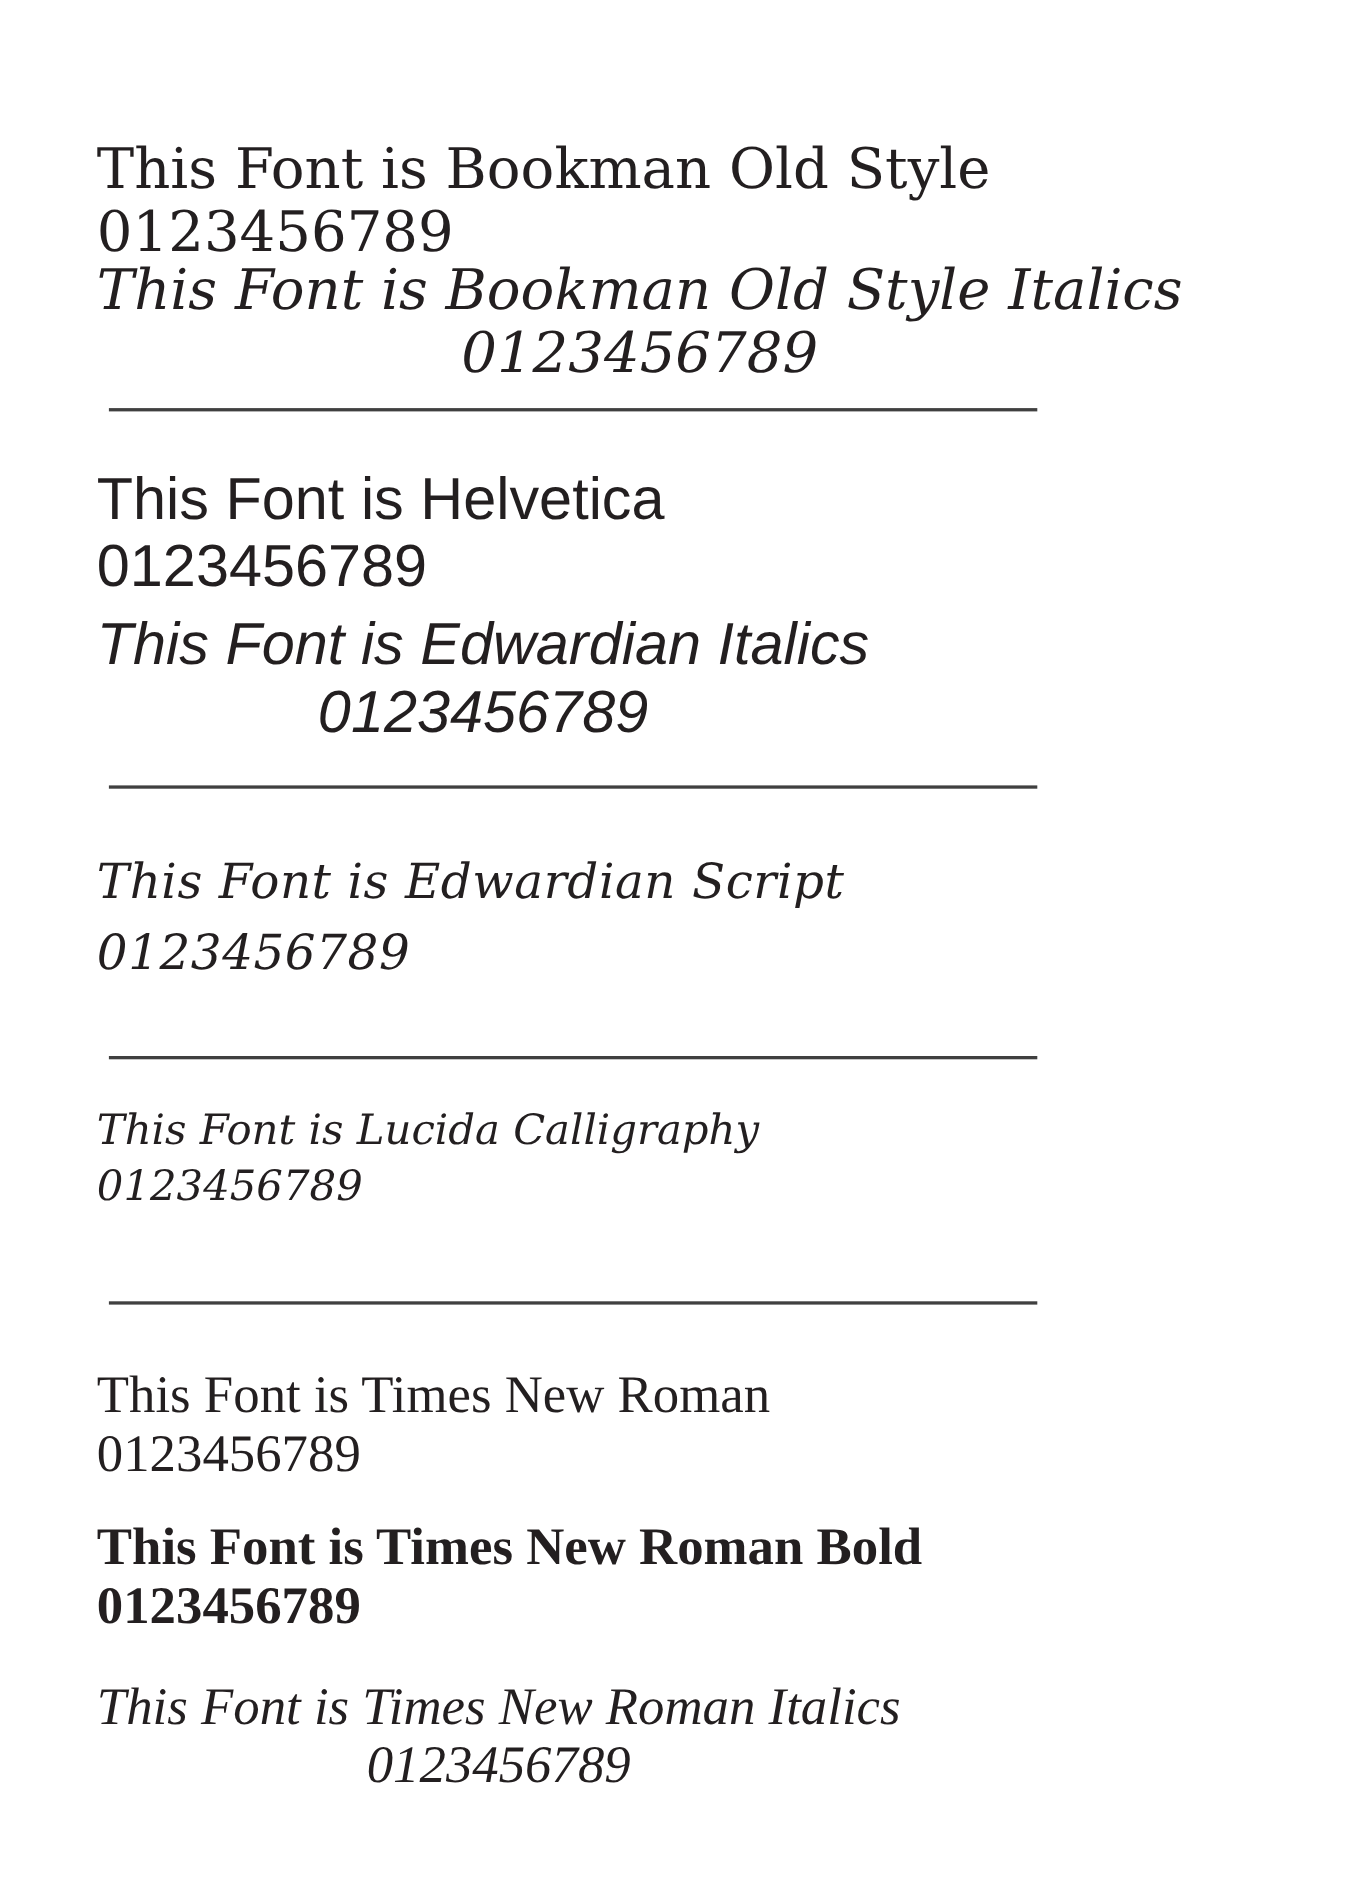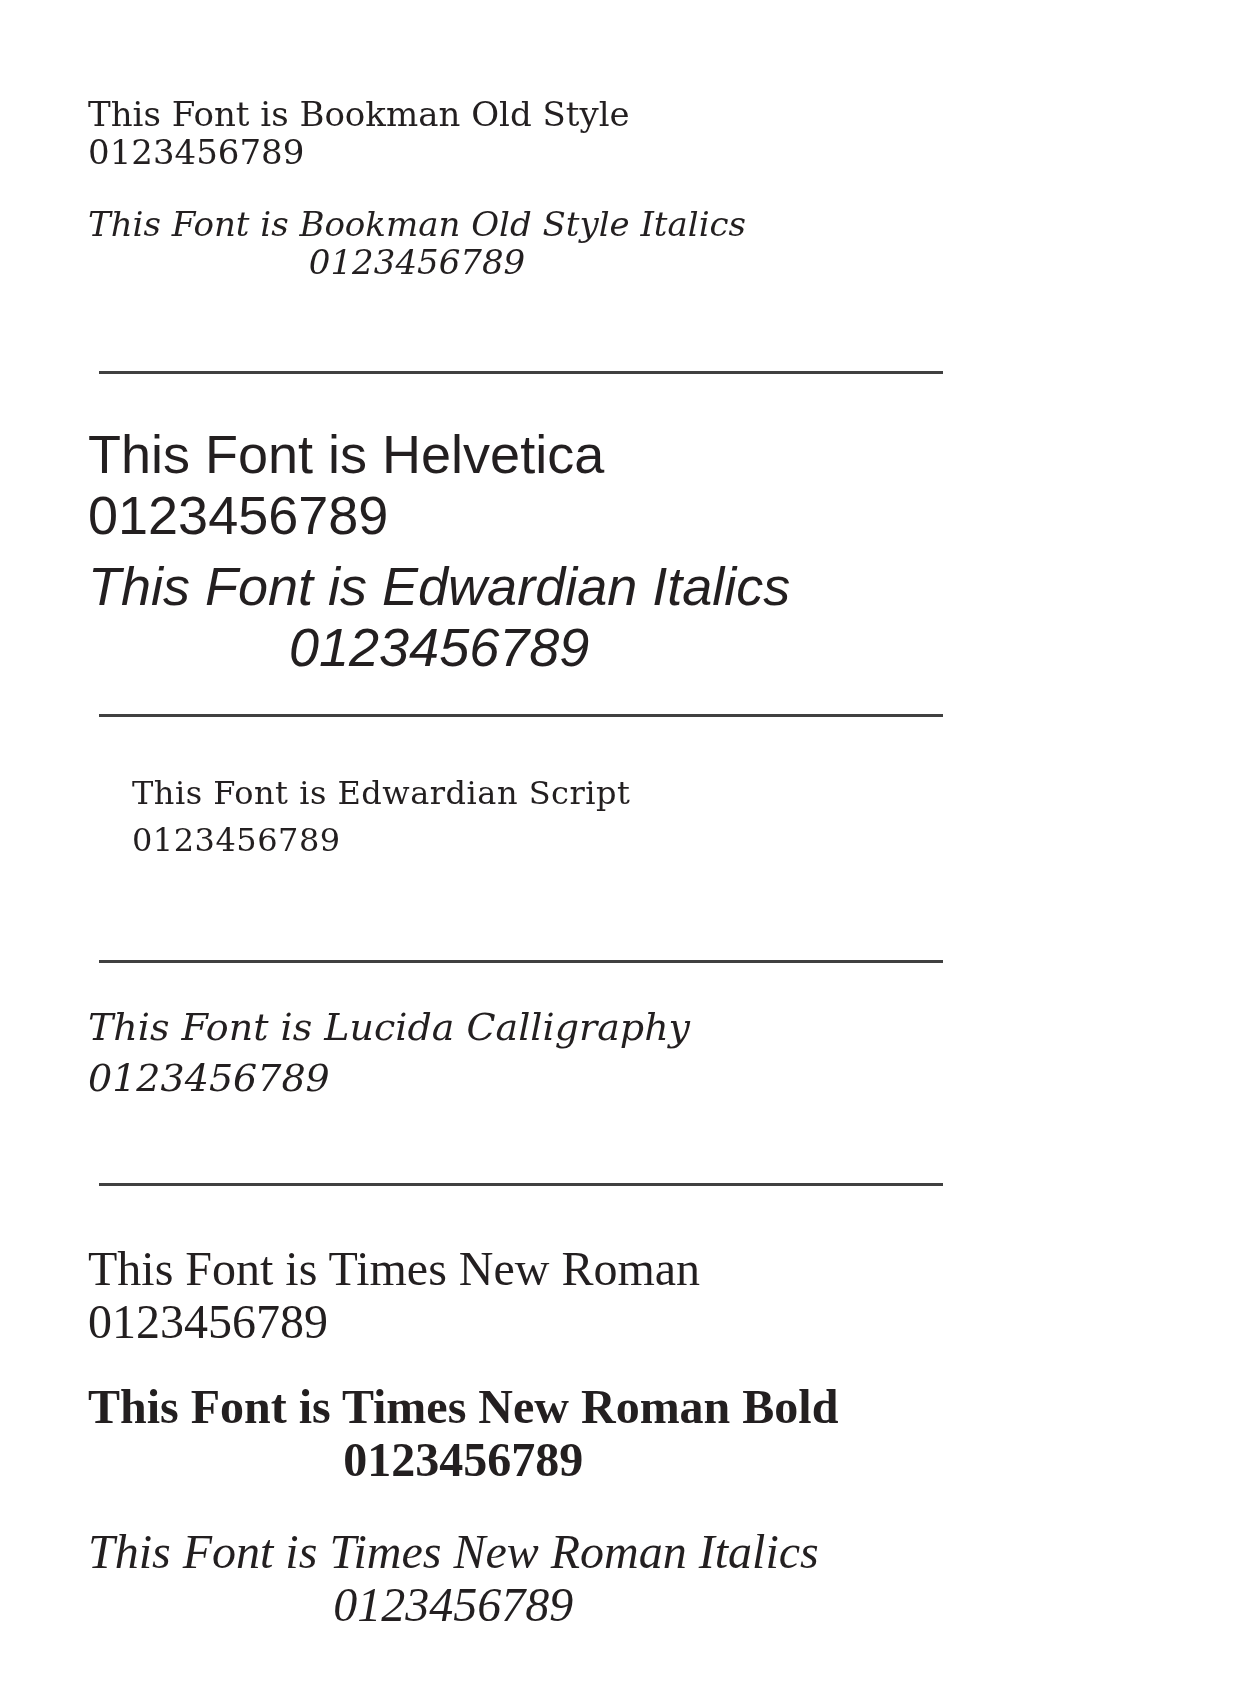--- a/index.html
+++ b/index.html
@@ -21,48 +21,49 @@
     color: var(--text-color, #231f20);
     white-space: nowrap;
   }
   .specimen .label,
   .specimen .digits {
     display: block;
   }
   
   .f-bookman {
     font-family: "DejaVu Serif", serif;
-    font-size: 34px;
+    font-size: 51px;
     line-height: 1.12;
+    margin-top: 31px;
   }
   .f-helvetica {
     font-family: "Liberation Sans", sans-serif;
     font-size: 54px;
     line-height: 1.13;
   }
   .f-script {
     font-family: "DejaVu Serif", serif;
-    font-size: 32px;
+    font-style: italic;
+    font-size: 44px;
     line-height: 1.47;
     letter-spacing: 0.5px;
-    margin-left: 44px;
   }
   .f-calligraphy {
     font-family: "DejaVu Serif", serif;
     font-style: italic;
     font-size: 38px;
     line-height: 1.33;
   }
   .f-times {
     font-family: "Liberation Serif", serif;
     font-size: 48px;
     line-height: 1.10;
   }
   .italic { font-style: italic; text-align: center; }
-  .bold   { font-weight: bold; text-align: center; }
+  .bold   { font-weight: bold; }
   .divider {
     position: absolute;
     left: 99px;
     width: 844px;
     height: 3px;
     background: var(--divider-color, #404040);
   }
 </style>
 </head>
 <body>

